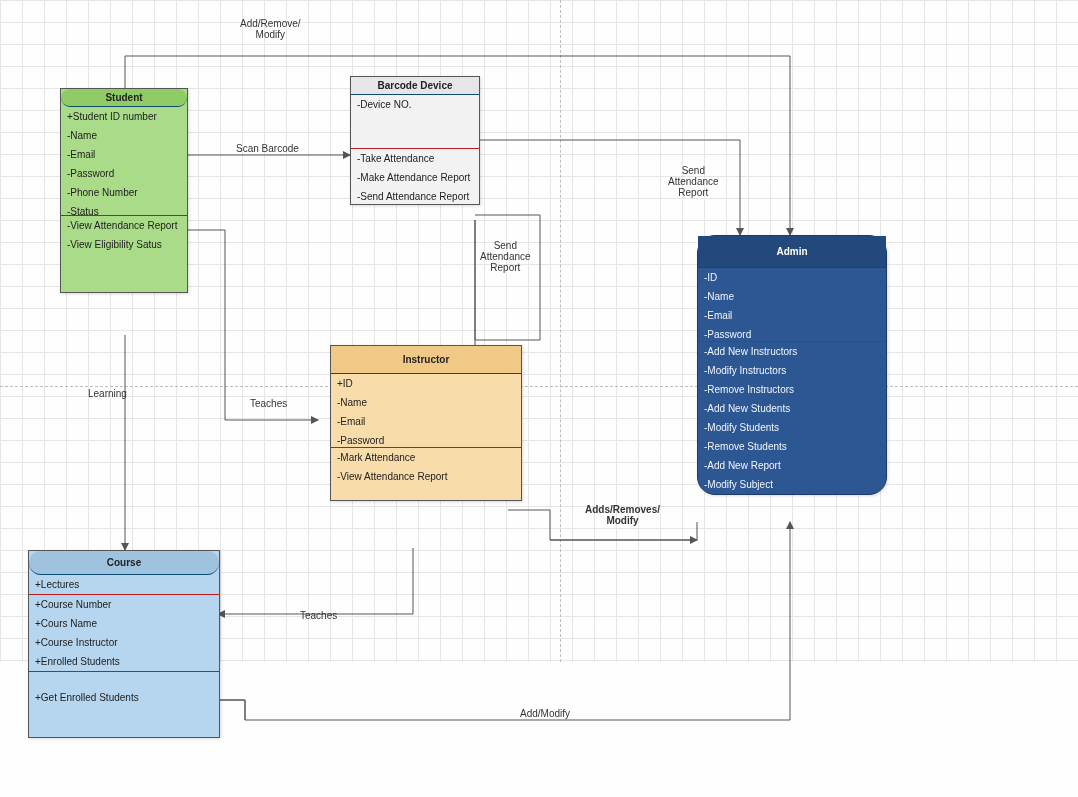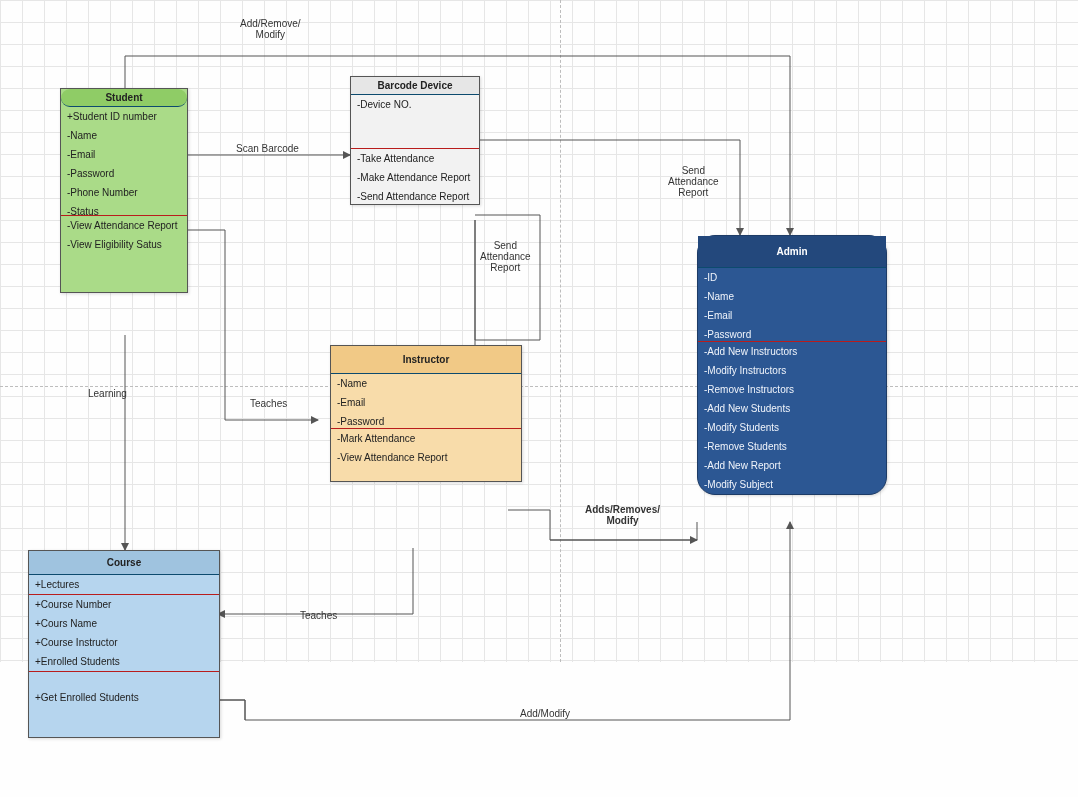--- a/index.html
+++ b/index.html
@@ -68,21 +68,21 @@
   .box .section:last-child {
     border-bottom: none;
   }
   .box .row {
     padding: 4px 6px;
   }
   
   .student  { background: #aadb88; }
   .student .title { background: #8fcc66; border-radius: 9px; }
   .course   { background: #b6d5ee; }
-  .course .title { background: #9fc3df; }
+  .course .title { background: #9fc3df; border-radius: 12px; }
   .barcode  { background: #f2f2f2; }
   .barcode .title { background: #e6e6e6; }
   .instr    { background: #f8dcaa; }
   .instr .title { background: #f1c986; }
   .admin    { background: #2c5793; color: #fff; border-color:#1d3b66;border-radius:18px;}
   .admin .title { background: #23487c; color:#fff;}
   .admin .row { color: #f0f4fb; }
 </style>
 </head>
 <body>
@@ -167,20 +167,21 @@
     <div class="section">
       <div class="row">-Take Attendance</div>
       <div class="row">-Make Attendance Report</div>
       <div class="row" style="padding-bottom:2px;">-Send Attendance Report</div>
     </div>
   </div>
 
   <div class="box instr" style="left:318px; top:345px; width:190px;margin-left:12px;">
     <div class="title" style="padding:8px 4px;">Instructor</div>
     <div class="section">
+      <div class="row">+ID</div>
       <div class="row">-Name</div>
       <div class="row">-Email</div>
       <div class="row" style="padding-bottom:1px;">-Password</div>
     </div>
     <div class="section">
       <div class="row">-Mark Attendance</div>
       <div class="row">-View Attendance Report</div>
       <div class="row" style="height:6px;"></div>
     </div>
   </div>

